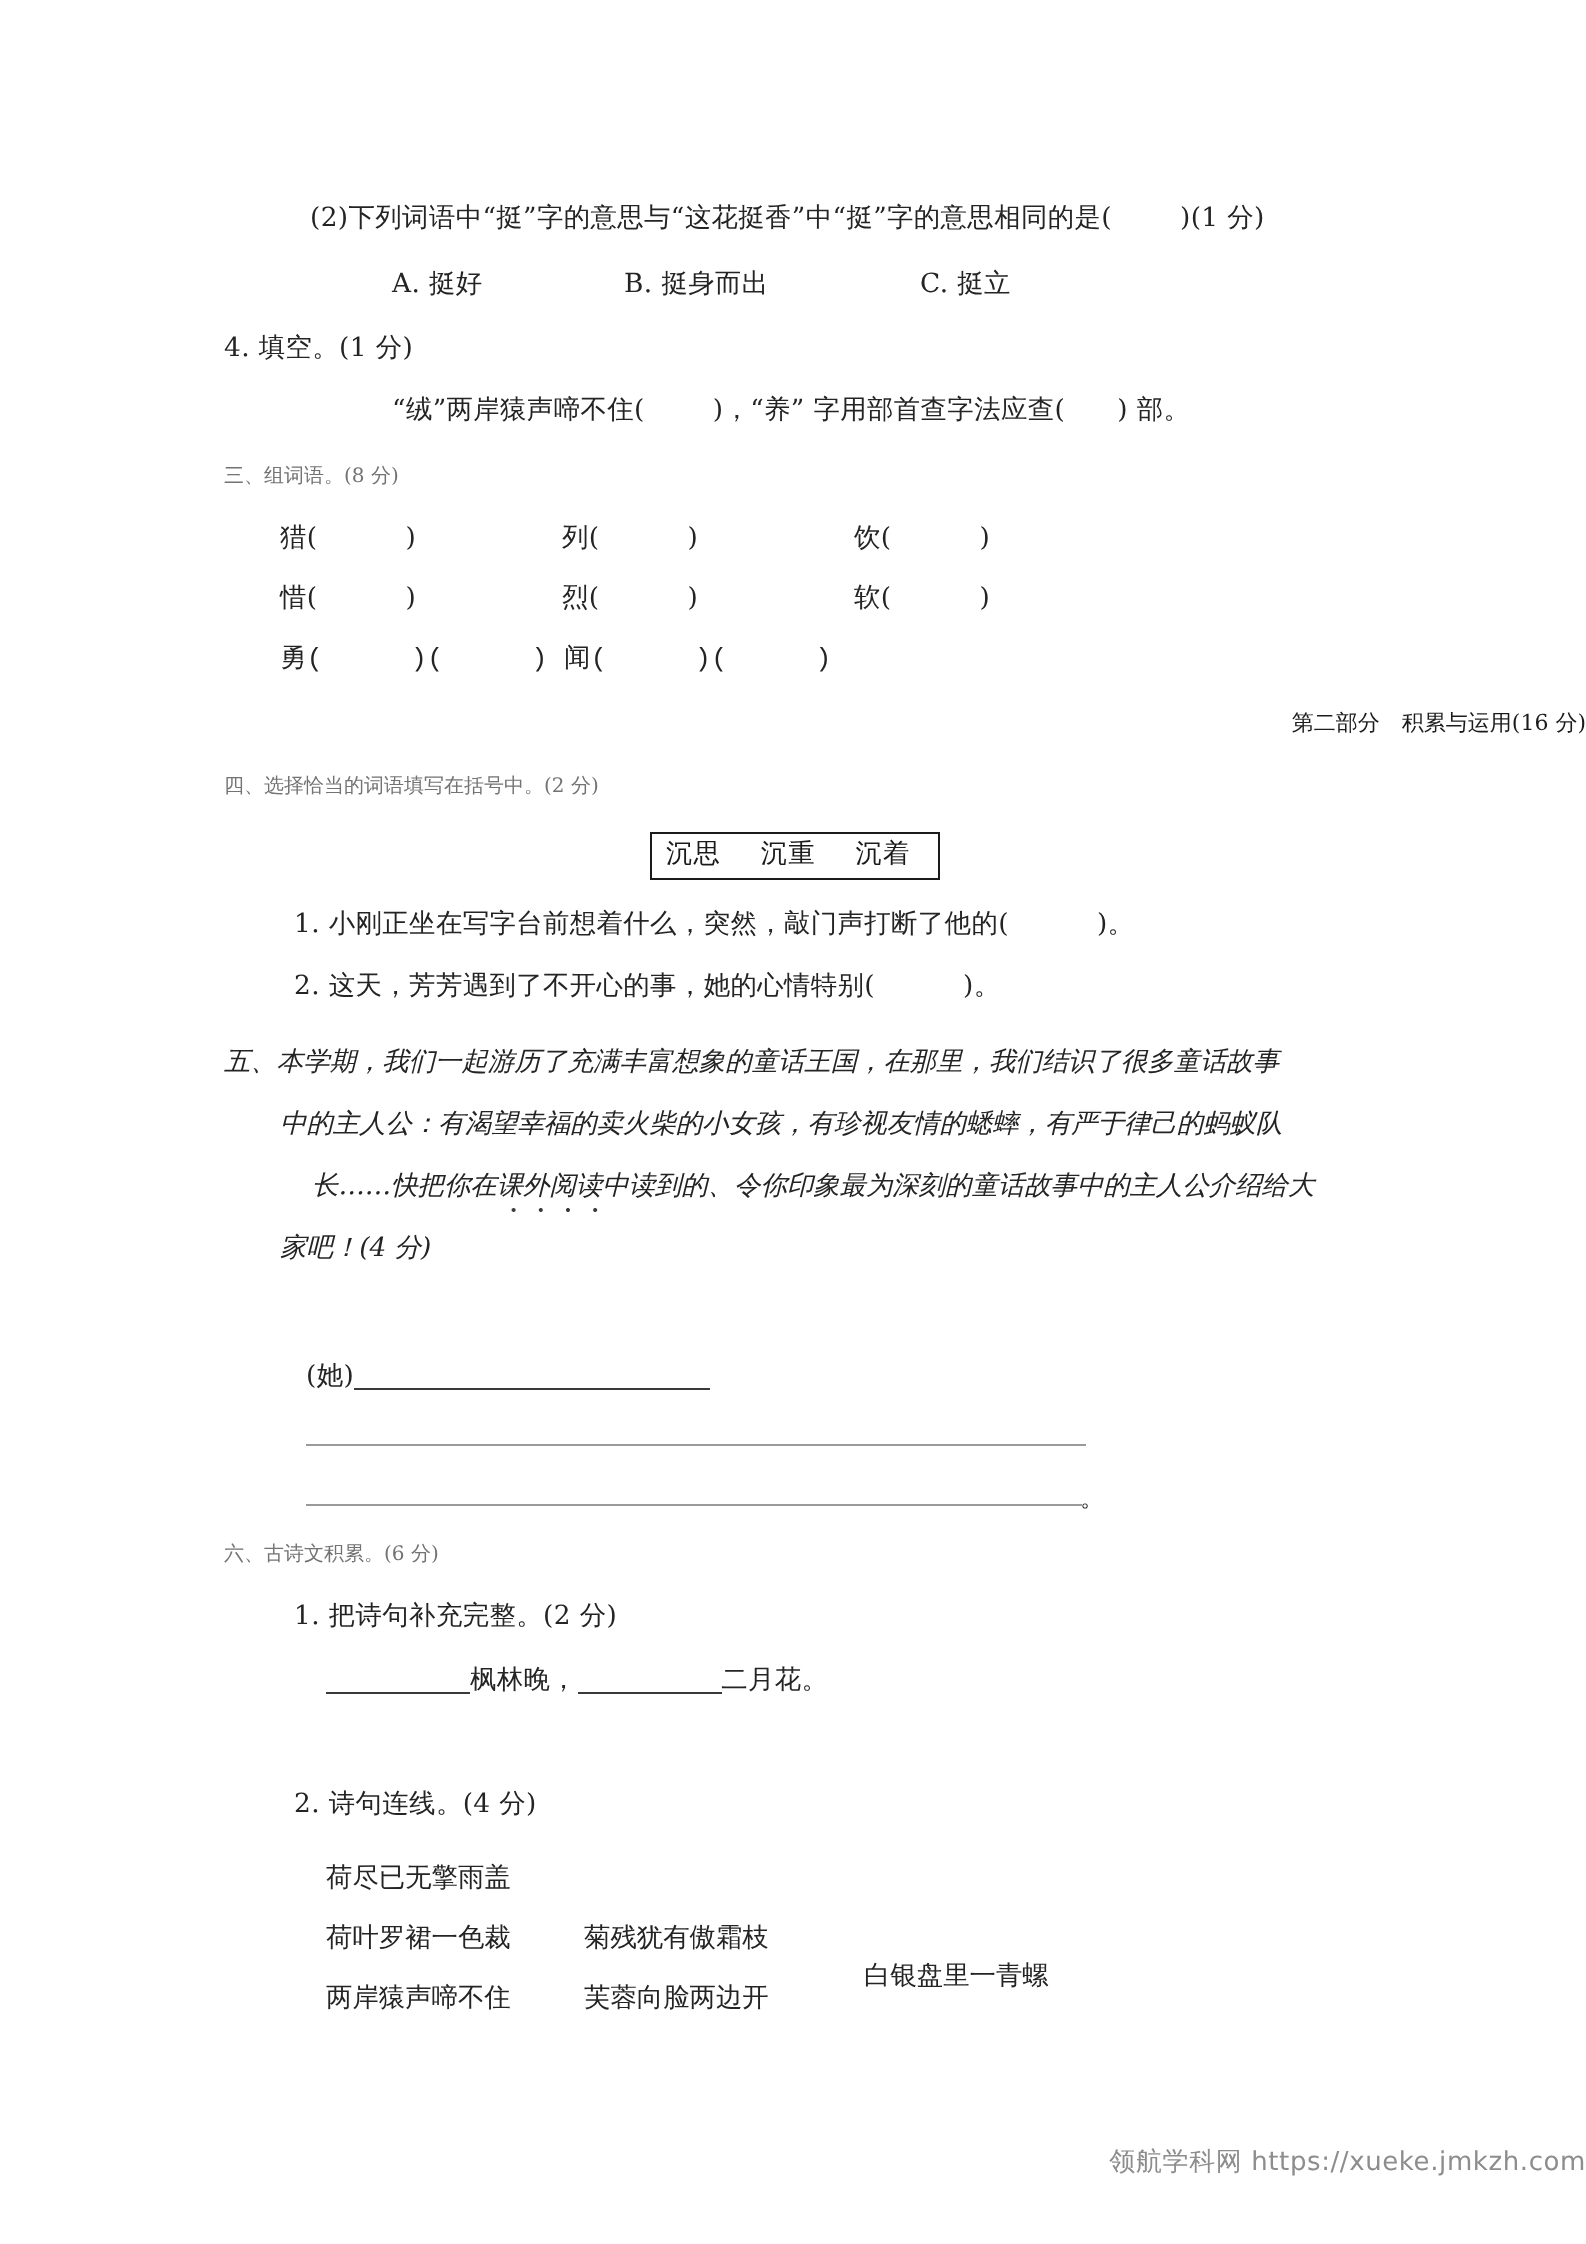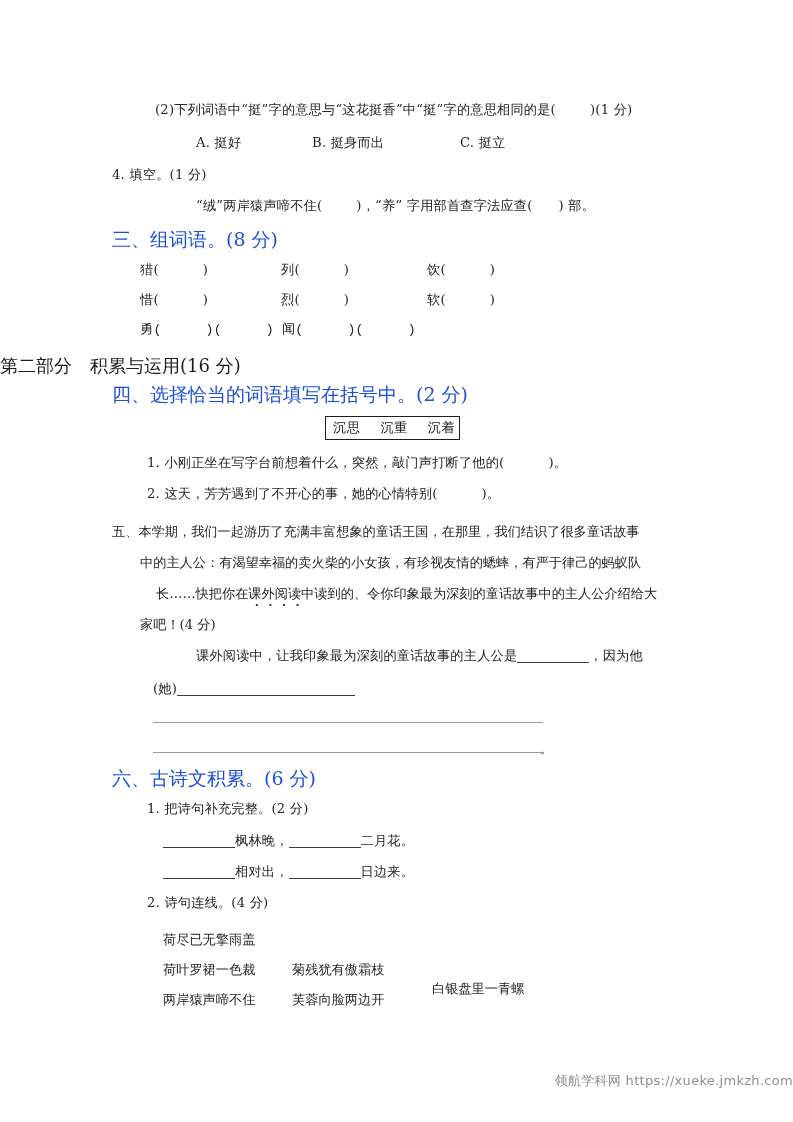--- a/index.html
+++ b/index.html
@@ -27,50 +27,51 @@
     position: absolute;
     white-space: nowrap;
     font-size: 13.2px;
     line-height: 16px;
     letter-spacing: .2px;
     color: #242424;
   }
   .sec-head {
     position: absolute;
     white-space: nowrap;
-    font-size: 19px;
+    font-size: 10px;
     line-height: 16px;
-    color: #1d4ed8;
+    color: #737373;
   }
   .centered {
     position: absolute;
     left: 0;
     width: 793px;
-    text-align: left;
-    font-size: 18px;
+    text-align: right;
+    font-size: 11px;
     white-space: nowrap;
     color: #1b1b1b;
   }
   .para {
     position: absolute;
     font-size: 13.2px;
     line-height: 31px;
     color: #242424;
     white-space: nowrap;
+    font-style: italic;
   }
   
   .gap-sm { display: inline-block; width: 26px; }
   .gap-md { display: inline-block; width: 34px; }
   .gap-lg { display: inline-block; width: 44px; }
 
   
   .wordbox {
     position: absolute;
     border: 1.3px solid #1b1b1b;
-    padding: 2px 4px 3px 7px;
+    padding: 2px 14px 3px 7px;
     font-size: 13.2px;
     line-height: 17px;
     white-space: nowrap;
     letter-spacing: .5px;
   }
   .wordbox span { display: inline-block; }
   .wb-gap { width: 20px; display: inline-block; }
   .rule-thin {
     position: absolute;
     height: 0;
@@ -191,42 +192,36 @@
 
   <div class="para" style="left:112px; top:516px;">
     <span>五、</span><span>本学期，我们一起游历了充满丰富想象的童话王国，在那里，我们结识了很多童话故事</span>
   </div>
   <div class="para" style="left:140px; top:547px;">中的主人公：有渴望幸福的卖火柴的小女孩，有珍视友情的蟋蟀，有严于律己的蚂蚁队</div>
   <div class="para" style="left:140px; top:578px;margin-left:16px;">
     <span>长……快把你在</span><span class="dots">课外阅读</span><span>中读到的、令你印象最为深刻的童话故事中的主人公介绍给大</span>
   </div>
   <div class="para" style="left:140px; top:609px;">家吧！(4 分)</div>
 
-  <div class="line" style="left:196px; top:648px;">
-    <span>课外阅读中，让我印象最为深刻的童话故事的主人公是</span><span class="ul ul-70"></span><span>，因为他</span>
-  </div>
   <div class="line" style="left:153px; top:681px;">
     <span>(她)</span><span class="ul" style="width:178px;"></span>
   </div>
   <div class="rule-thin" style="left:153px; top:722px; width:390px;"></div>
   <div class="rule-thin" style="left:153px; top:752px; width:388px;"></div>
   <div class="line" style="left:540px; top:741px; font-size:12px;">。</div>
 
   <div class="sec-head" style="left:112px; top:770px;">六、古诗文积累。(6 分)</div>
 
   <div class="line" style="left:147px; top:801px;">
     <span>1.</span>&nbsp;<span>把诗句补充完整。(2 分)</span>
   </div>
 
   <div class="line" style="left:163px; top:833px;">
     <span class="ul ul-70"></span><span>枫林晚，</span><span class="ul ul-70"></span><span>二月花。</span>
   </div>
-  <div class="line" style="left:163px; top:864px;">
-    <span class="ul ul-70"></span><span>相对出，</span><span class="ul ul-70"></span><span>日边来。</span>
-  </div>
 
   <div class="line" style="left:147px; top:895px;">
     <span>2.</span>&nbsp;<span>诗句连线。(4 分)</span>
   </div>
 
   <div class="poem-col" style="left:163px; top:925px;">荷尽已无擎雨盖</div>
   <div class="poem-col" style="left:163px; top:955px;">荷叶罗裙一色裁</div>
   <div class="poem-col" style="left:163px; top:985px;">两岸猿声啼不住</div>
 
   <div class="poem-col" style="left:432px; top:974px;">白银盘里一青螺</div>

